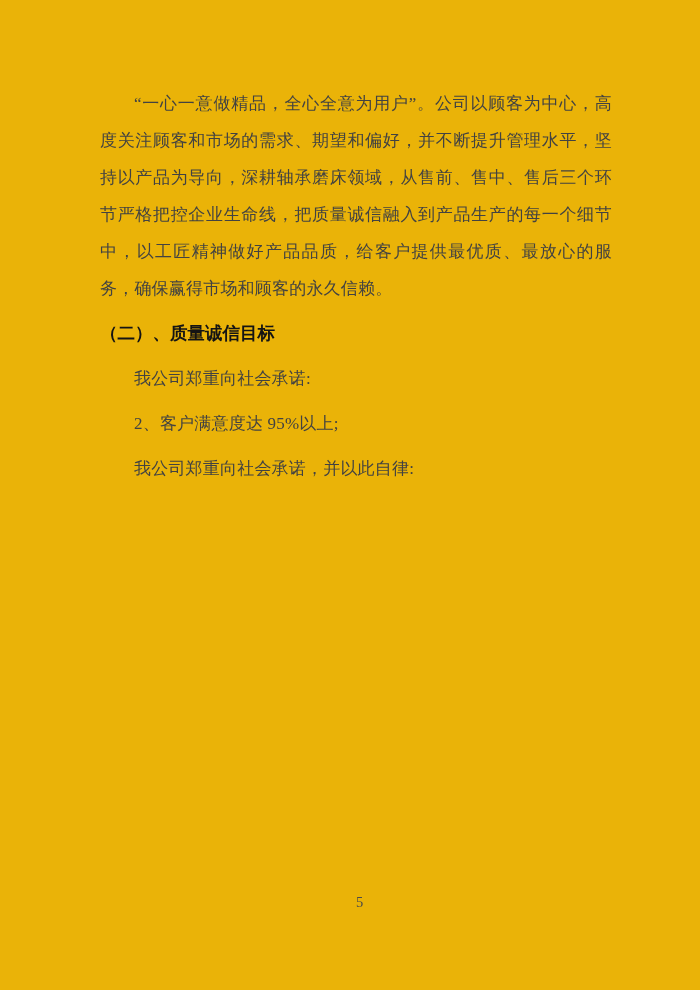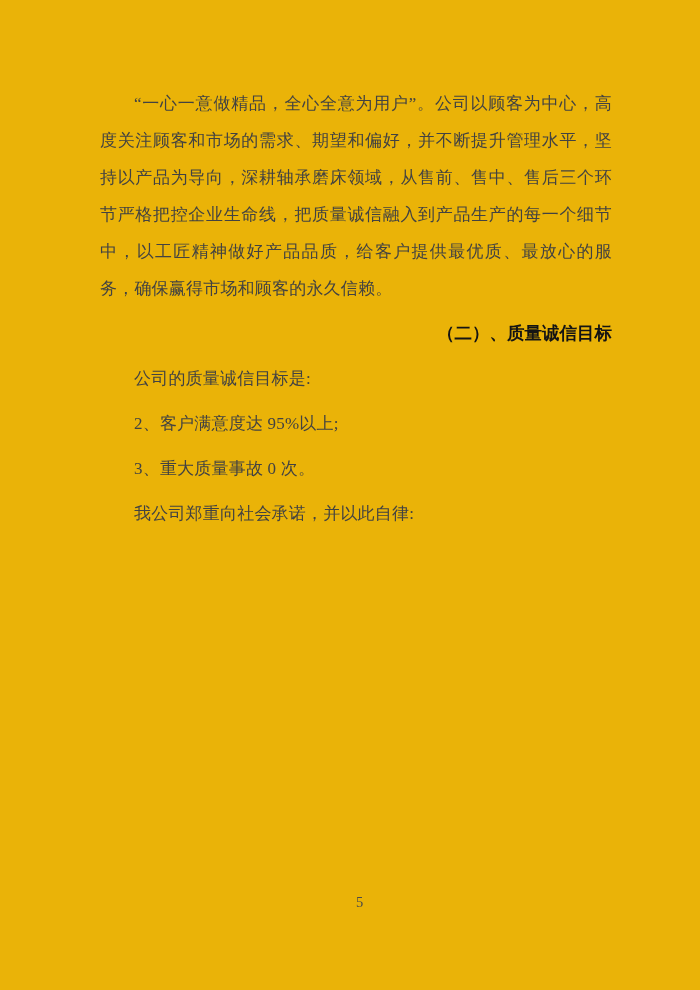--- a/index.html
+++ b/index.html
@@ -34,21 +34,20 @@
     letter-spacing: 0.2px;
   }
   .content h2 {
     margin: 0 0 8px 0;
     font-size: 17.5px;
     line-height: 37px;
     color: #141414;
     font-weight: 700;
     font-family: "Liberation Sans", "DejaVu Sans", sans-serif;
     text-indent: 0;
-    text-align: right;
   }
   .footer {
     position: absolute;
     left: 0;
     right: 0;
     top: 892px;
     text-align: center;
     font-size: 14.5px;
     line-height: 20px;
     color: #4a4a4a;
@@ -56,26 +55,25 @@
 </style>
 </head>
 <body>
 
 <div class="page">
   <div class="content">
     <p>“一心一意做精品，全心全意为用户”。公司以顾客为中心，高度关注顾客和市场的需求、期望和偏好，并不断提升管理水平，坚持以产品为导向，深耕轴承磨床领域，从售前、售中、售后三个环节严格把控企业生命线，把质量诚信融入到产品生产的每一个细节中，以工匠精神做好产品品质，给客户提供最优质、最放心的服务，确保赢得市场和顾客的永久信赖。</p>
 
     <h2>（二）、质量诚信目标</h2>
 
-    <p>公司的质量诚信目标是:</p>
+    <p>我公司郑重向社会承诺:</p>
 
 
     <p>2、客户满意度达 95%以上;</p>
 
-    <p>3、重大质量事故 0 次。</p>
 
 
     <p>我公司郑重向社会承诺，并以此自律:</p>
 
 
   </div>
 
   <div class="footer">5</div>
 </div>
 

